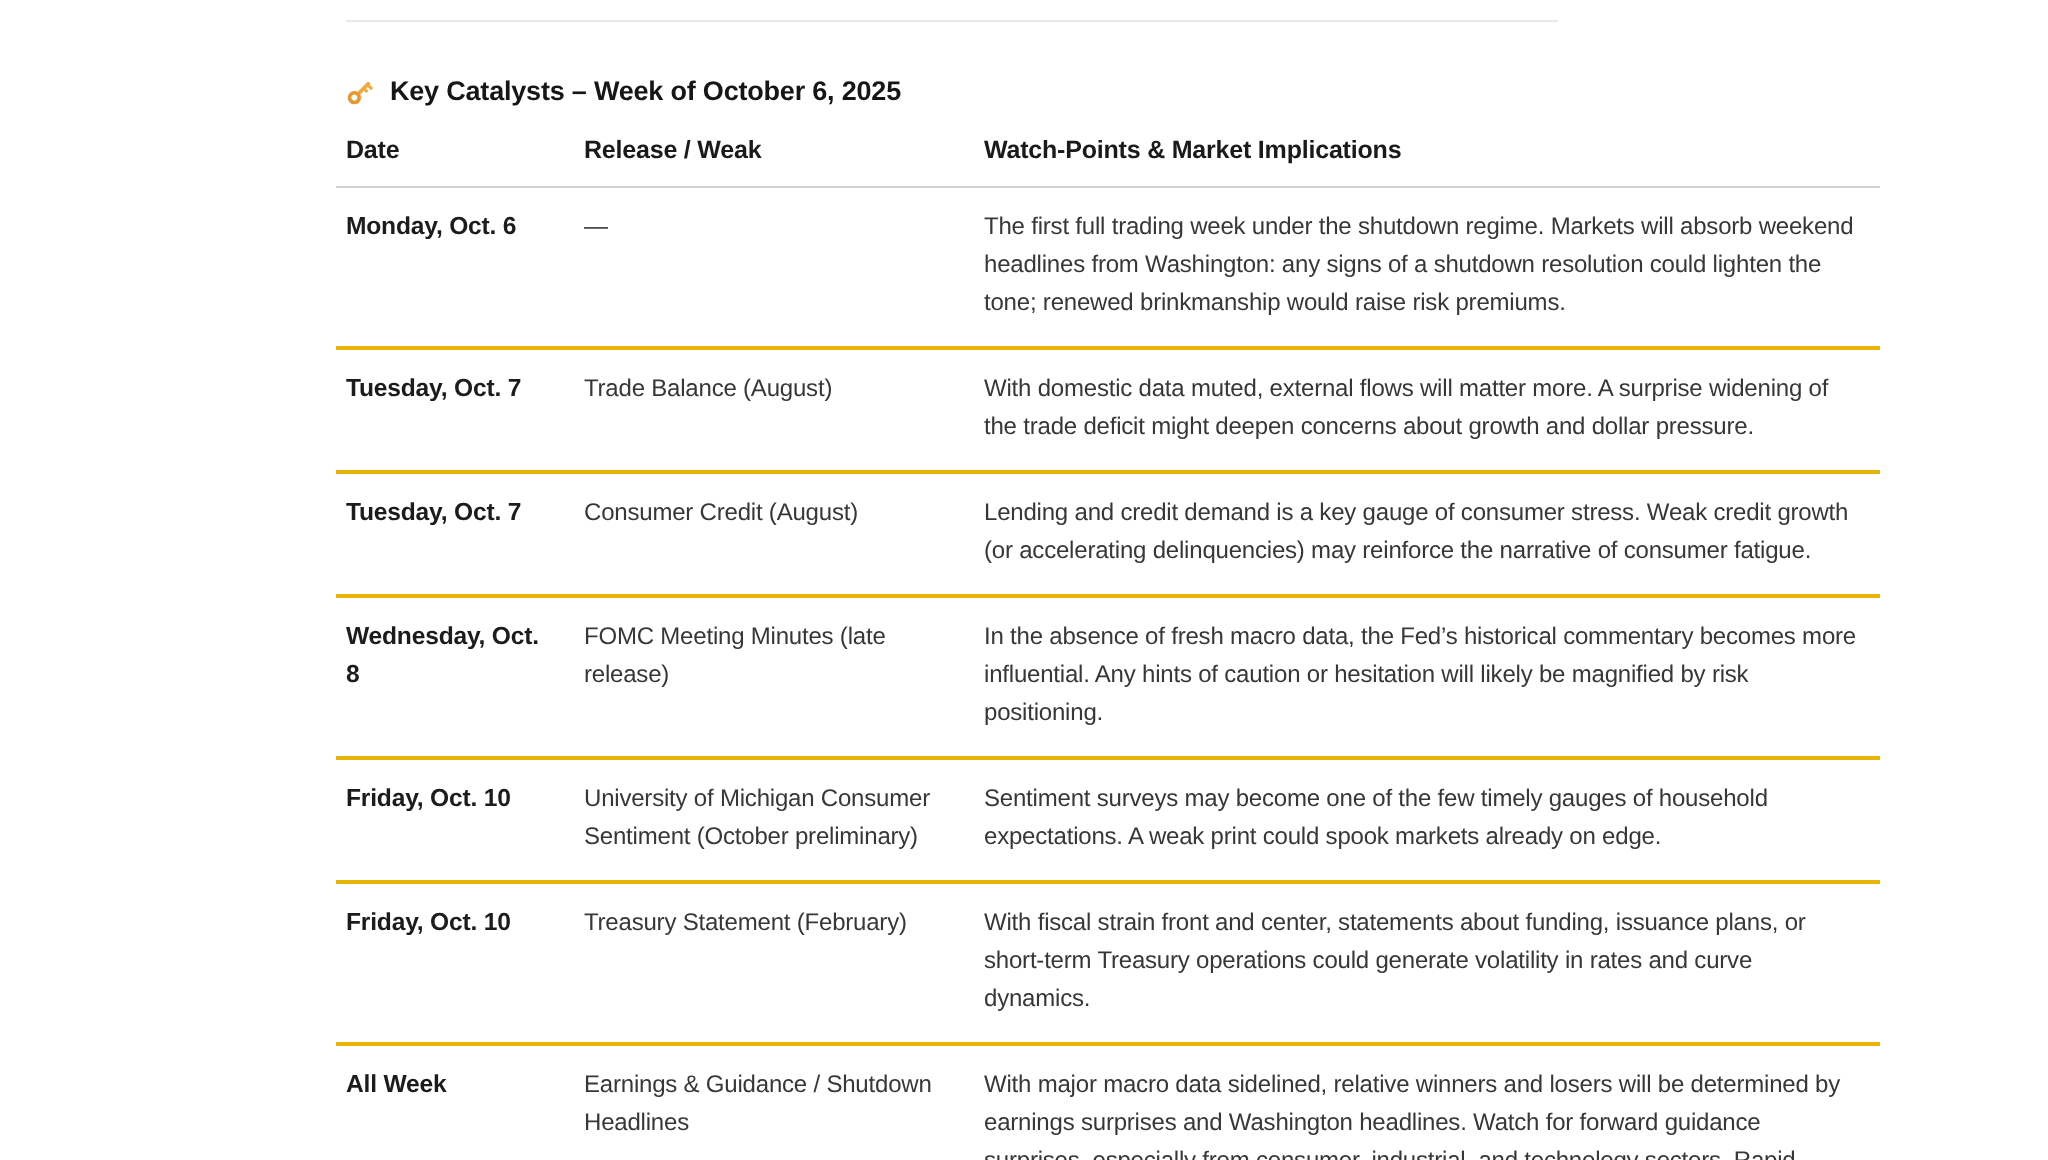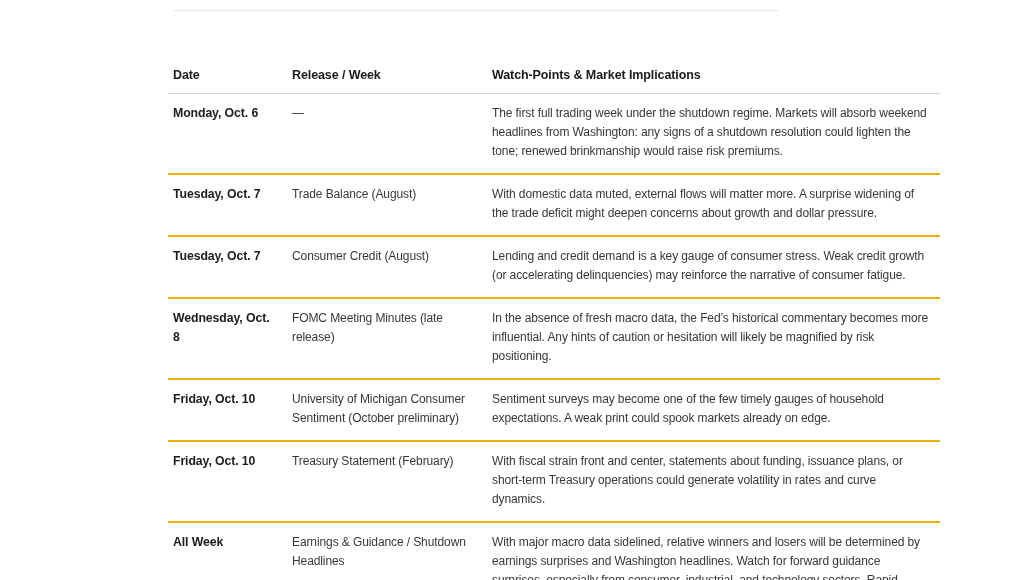--- a/index.html
+++ b/index.html
@@ -72,31 +72,44 @@
     font-size: 12.3px;
   }
 </style>
 </head>
 <body>
 
 <div class="canvas">
 
   <div class="top-rule"></div>
 
+  <div class="title">
+    <span class="key-icon">
+      <svg width="16" height="16" viewBox="0 0 16 16" aria-hidden="true">
+        <g transform="rotate(45 8 8)">
+          <rect x="7.1" y="1.4" width="1.9" height="8.6" rx="0.5" fill="#f2a93b"></rect>
+          <rect x="8.8" y="2.0" width="2.5" height="1.5" rx="0.4" fill="#f2a93b"></rect>
+          <rect x="8.8" y="4.6" width="1.9" height="1.5" rx="0.4" fill="#f2a93b"></rect>
+          <circle cx="8" cy="12" r="2.4" fill="none" stroke="#e8982e" stroke-width="1.9"></circle>
+        </g>
+      </svg>
+    </span>
+    <span>Key Catalysts – Week of October 6, 2025</span>
+  </div>
 
   <table class="catalysts">
     <colgroup>
       <col style="width:119px">
       <col style="width:200px">
       <col style="width:453px">
     </colgroup>
     <thead>
       <tr>
         <th>Date</th>
-        <th>Release / Week</th>
+        <th>Release / Weak</th>
         <th>Watch-Points &amp; Market Implications</th>
       </tr>
     </thead>
     <tbody id="table-body">
         <tr>
           <td class="date">Monday, Oct. 6</td>
           <td>—</td>
           <td>The first full trading week under the shutdown regime. Markets will absorb weekend headlines from Washington: any signs of a shutdown resolution could lighten the tone; renewed brinkmanship would raise risk premiums.</td>
         </tr>
         <tr>

